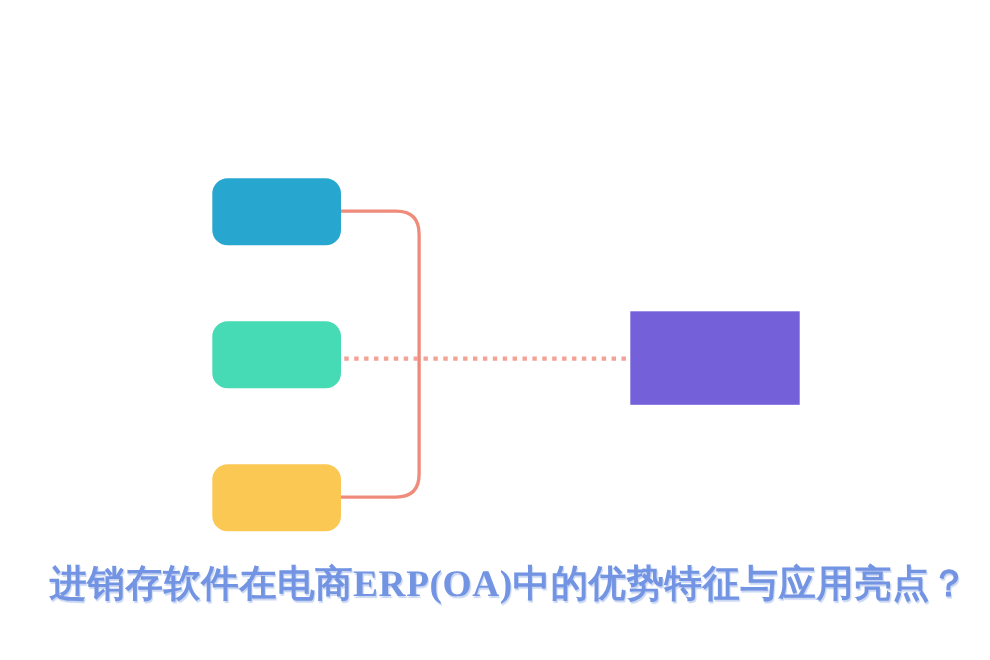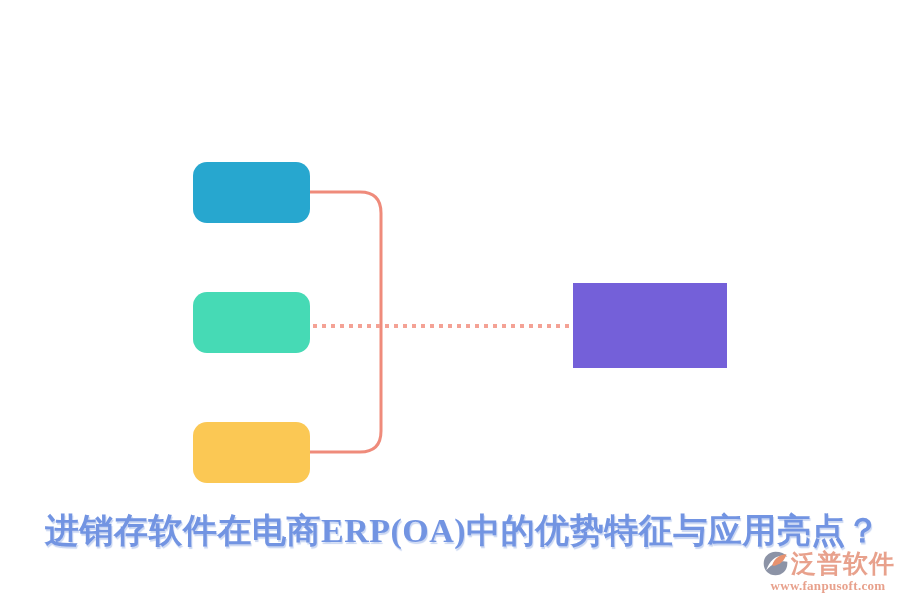--- a/index.html
+++ b/index.html
@@ -90,24 +90,14 @@
   <div class="node-box top" style="background-color: rgb(39, 167, 207);"></div>
 
   <div class="node-box middle" style="background-color: rgb(70, 218, 181);"></div>
 
   <div class="node-box bottom" style="background-color: rgb(251, 200, 84);"></div>
 
   <div class="result-box" style="background-color: rgb(116, 96, 217);"></div>
 
   <div class="diagram-title" style="color: rgb(114, 148, 226);">进销存软件在电商ERP(OA)中的优势特征与应用亮点？</div>
 
-  <div class="watermark">
-    <div class="brand-row">
-      <svg class="brand-icon" viewBox="0 0 32 32">
-        <path d="M16,2 C8,2 2,8 2,16 C2,24 8,30 16,30 C24,30 30,24 30,16 L30,14 C24,12 14,14 5,24 C10,10 20,4 30,8 C27,4 22,2 16,2 Z" style="fill: rgb(140, 147, 166);"></path>
-        <path d="M12,18 C15,9 22,5 29,5 C27,12 22,17 14,19 Z" style="fill: rgb(232, 146, 111);"></path>
-      </svg>
-      <span class="brand-name" style="color: rgb(232, 161, 140);">泛普软件</span>
-    </div>
-    <div class="brand-url" style="color: rgb(232, 161, 140);">www.fanpusoft.com</div>
-  </div>
 
 </div>
 
 </body></html>

